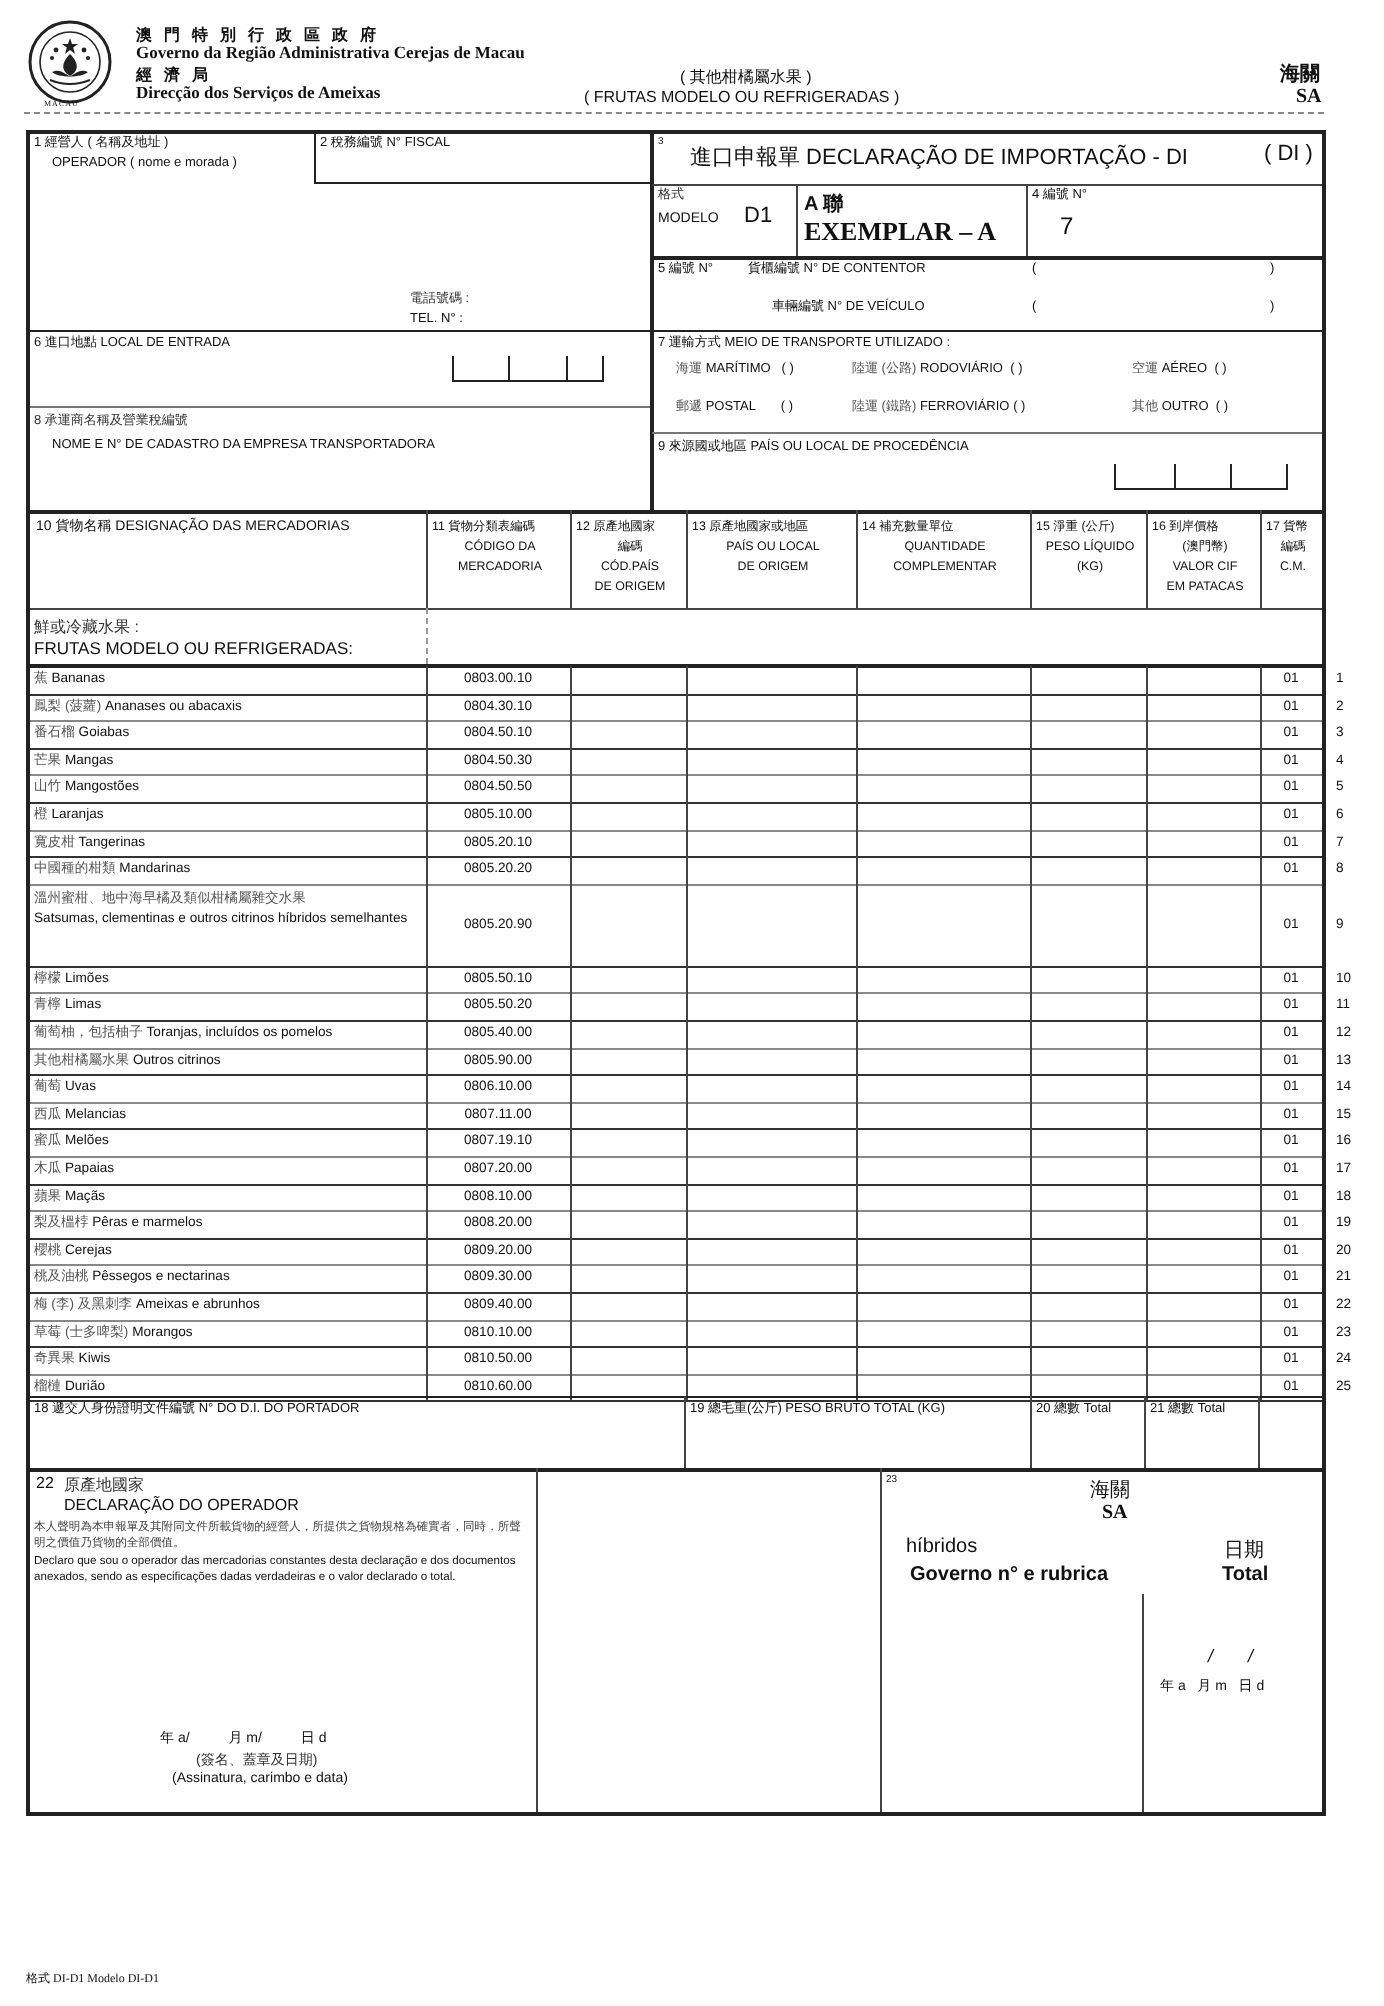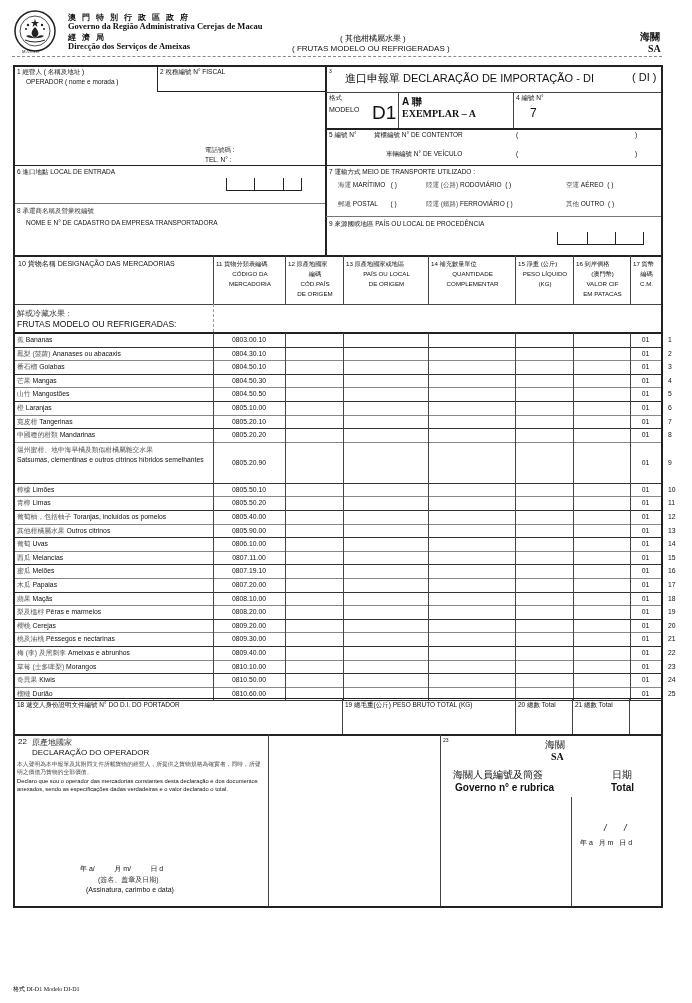--- a/index.html
+++ b/index.html
@@ -57,24 +57,24 @@
 
 <div class="vl" style="left:325px;top:66px;height:189px;border-left:2px solid #222;"></div>
 
 <div class="cell" style="left:329px;top:67px;font-size:5px;">3</div>
 <div class="abs" style="left:345px;top:71px;font-size:11px;white-space:nowrap;">進口申報單 DECLARAÇÃO DE IMPORTAÇÃO - DI</div>
 <div class="abs" style="left:632px;top:71px;font-size:11px;">( DI )</div>
 <div class="hl" style="left:326px;top:92px;width:335px;"></div>
 
 <div class="cell" style="left:329px;top:94px;color:#333;">格式</div>
 <div class="abs" style="left:329px;top:106px;font-size:7px;">MODELO</div>
-<div class="abs" style="left:372px;top:102px;font-size:19px;">D1</div>
+<div class="abs" style="left:372px;top:102px;font-size:11px;">D1</div>
 <div class="vl" style="left:398px;top:92px;height:36px;"></div>
 <div class="abs" style="left:402px;top:95px;font-size:10px;font-weight:bold;">A 聯</div>
-<div class="abs serif" style="left:402px;top:108px;font-size:10px;font-weight:bold;white-space:nowrap;">EXEMPLAR – A</div>
+<div class="abs serif" style="left:402px;top:108px;font-size:13px;font-weight:bold;white-space:nowrap;">EXEMPLAR – A</div>
 <div class="vl" style="left:513px;top:92px;height:36px;"></div>
 <div class="cell" style="left:516px;top:94px;">4  編號   N°</div>
 <div class="abs" style="left:530px;top:106px;font-size:12px;">7</div>
 <div class="hl" style="left:326px;top:128px;width:335px;border-top:2px solid #222;"></div>
 
 <div class="cell" style="left:329px;top:131px;">5 編號 N°</div>
 <div class="cell" style="left:374px;top:131px;">貨櫃編號 N° DE CONTENTOR</div>
 <div class="cell" style="left:516px;top:131px;">(</div>
 <div class="cell" style="left:635px;top:131px;">)</div>
 <div class="abs" style="left:520px;top:129px;width:112px;height:12px;"></div>
@@ -660,21 +660,21 @@
 <div class="abs" style="left:80px;top:864px;font-size:7px;white-space:pre;">年 a/          月 m/          日 d</div>
 <div class="abs" style="left:98px;top:875px;font-size:7px;color:#333;">(簽名、蓋章及日期)</div>
 <div class="abs" style="left:86px;top:886px;font-size:7px;">(Assinatura, carimbo e data)</div>
 <div class="vl" style="left:268px;top:734px;height:172px;"></div>
 <div class="abs" style="left:269px;top:736px;width:170px;height:168px;"></div>
 <div class="vl" style="left:440px;top:734px;height:172px;"></div>
 
 <div class="abs" style="left:443px;top:737px;font-size:5px;">23</div>
 <div class="abs" style="left:545px;top:738px;font-size:10px;">海關</div>
 <div class="abs serif" style="left:551px;top:751px;font-size:10px;font-weight:bold;">SA</div>
-<div class="abs" style="left:453px;top:768px;font-size:10px;white-space:nowrap;">海關人員編號及簡簽</div>
+<div class="abs" style="left:453px;top:768px;font-size:10px;white-space:nowrap;">híbridos</div>
 <div class="abs" style="left:455px;top:782px;font-size:10px;font-weight:bold;white-space:nowrap;">Governo n° e rubrica</div>
 <div class="abs" style="left:612px;top:768px;font-size:10px;">日期</div>
 <div class="abs" style="left:611px;top:782px;font-size:10px;font-weight:bold;">Total</div>
 <div class="vl" style="left:571px;top:797px;height:109px;"></div>
 <div class="abs" style="left:442px;top:798px;width:128px;height:106px;"></div>
 <div class="abs" style="left:604px;top:823px;font-size:9px;white-space:pre;font-style:italic;">/       /</div>
 <div class="abs" style="left:580px;top:838px;font-size:7px;white-space:pre;">年 a   月 m   日 d</div>
 
 <div class="abs serif" style="left:13px;top:985px;font-size:6px;">格式 DI-D1  Modelo DI-D1</div>
 

